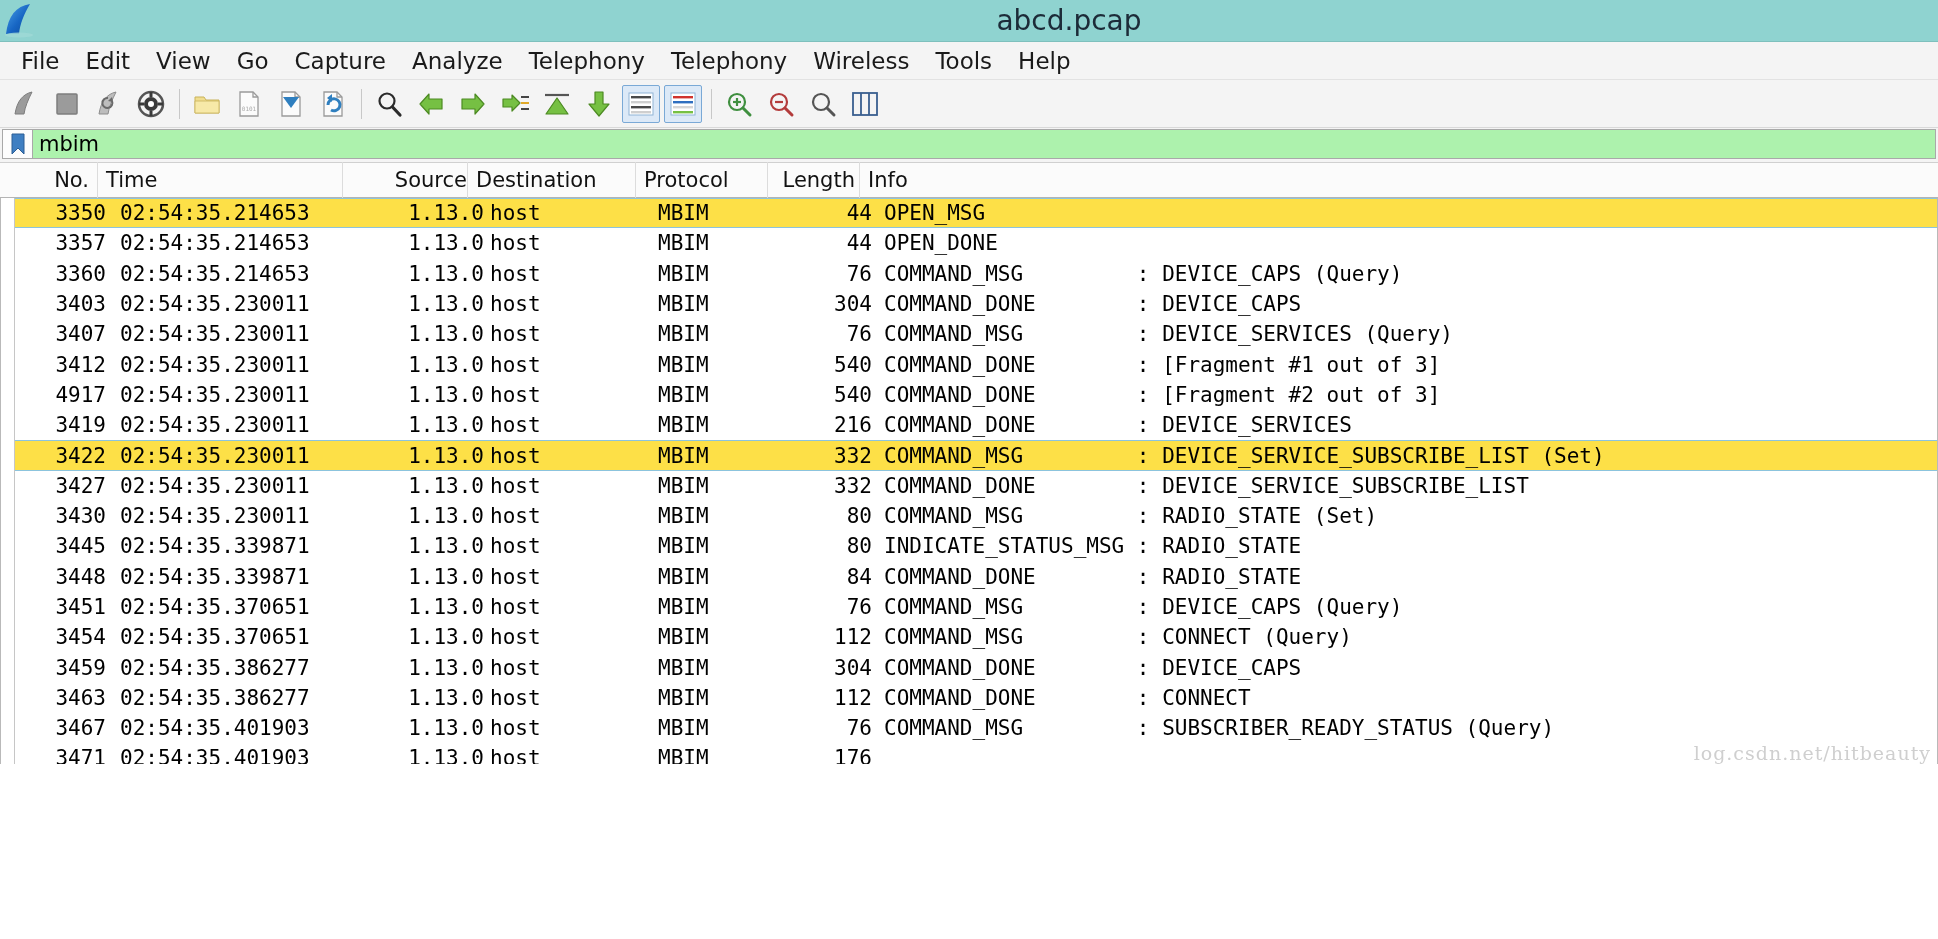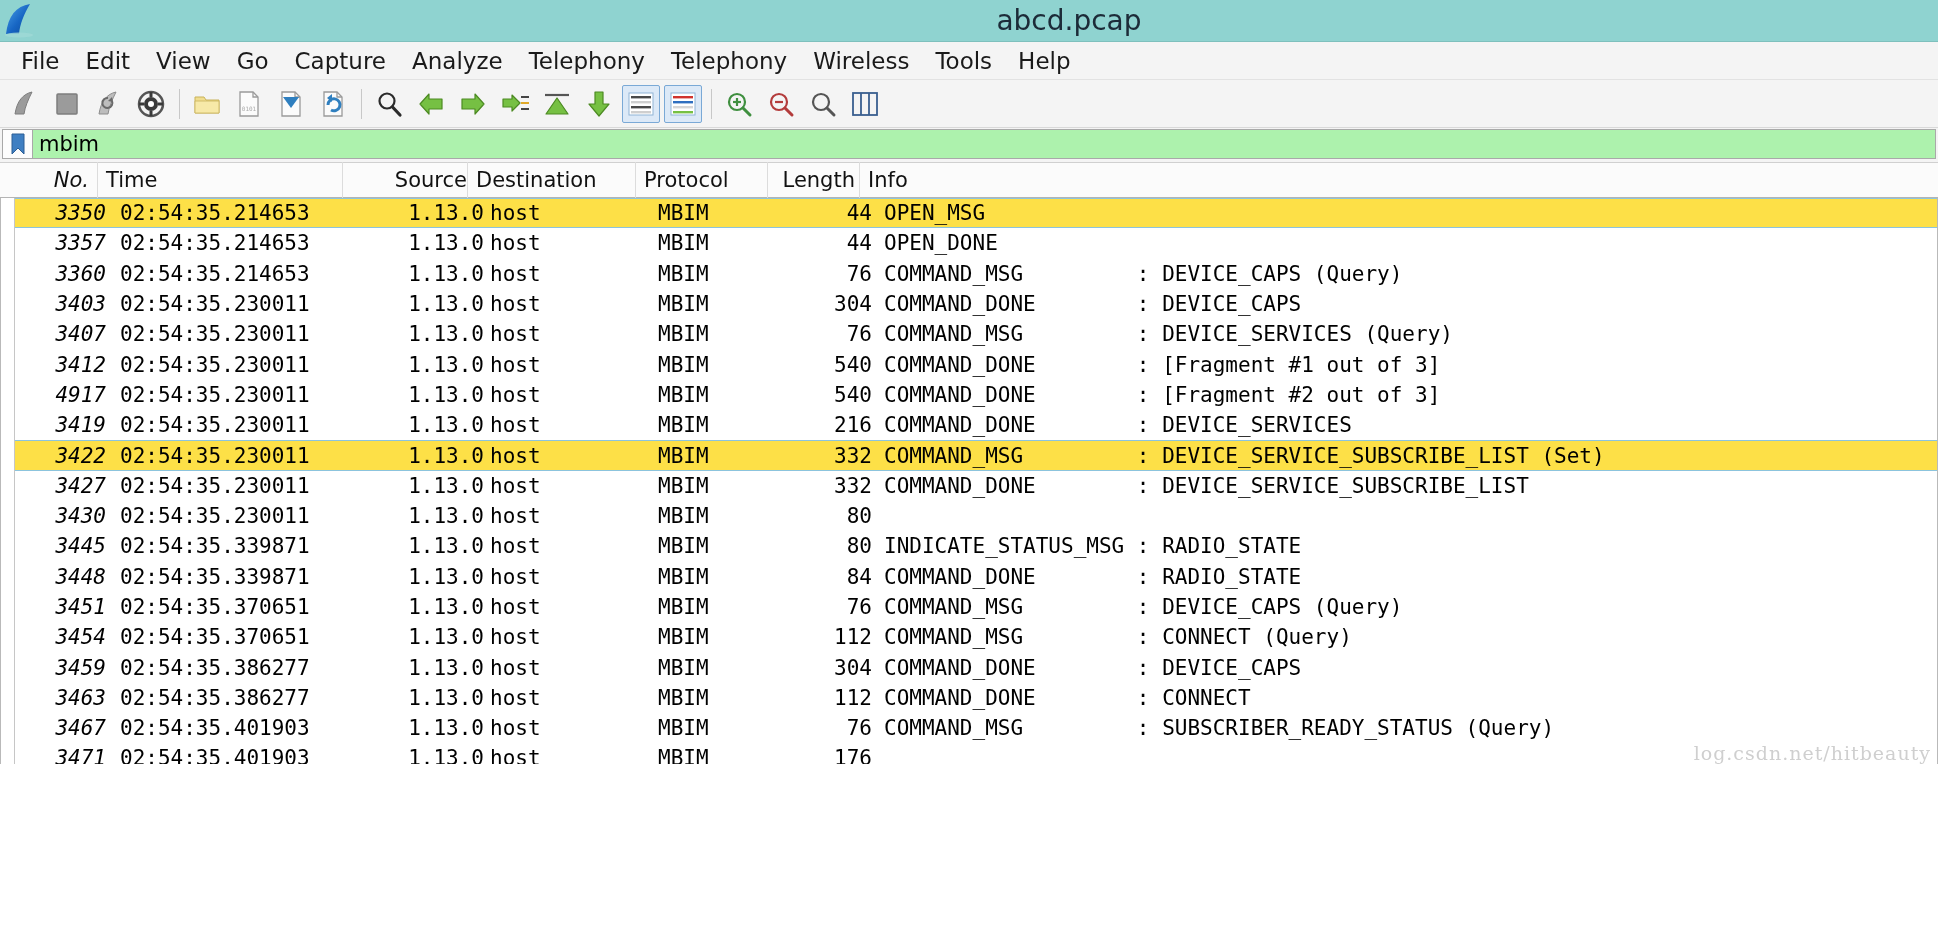--- a/index.html
+++ b/index.html
@@ -165,21 +165,21 @@
     color: #000;
     white-space: nowrap;
     padding-left: 15px;
   }
   .prow.selected {
     background: #fde047;
     border-top: 1px solid #8cc4dd;
     border-bottom: 1px solid #8cc4dd;
     height: 30.3px;
   }
-  .c-no       { width: 98px;  text-align: right; padding-right: 8px; flex: 0 0 auto; font-style: italic; }
+  .c-no       { width: 98px;  text-align: right; padding-right: 8px; flex: 0 0 auto; }
   .c-time     { width: 245px; text-align: left;  padding-left: 6px; flex: 0 0 auto; }
   .c-src      { width: 125px; text-align: right;  padding-left: 6px; flex: 0 0 auto; }
   .c-dst      { width: 168px; text-align: left;  padding-left: 6px; flex: 0 0 auto; }
   .c-proto    { width: 132px; text-align: left;  padding-left: 6px; flex: 0 0 auto; }
   .c-len      { width: 92px;  text-align: right; padding-right: 4px; flex: 0 0 auto; }
   .c-info     { flex: 1 1 auto; text-align: left; padding-left: 8px; overflow: hidden; }
 
   
   #watermark {
     position: absolute;
@@ -508,20 +508,21 @@
         <div class="c-len">332</div>
         <div class="c-info">COMMAND_DONE&nbsp;&nbsp;&nbsp;&nbsp;&nbsp;&nbsp;&nbsp;&nbsp;: DEVICE_SERVICE_SUBSCRIBE_LIST</div>
       </div>
       <div class="prow">
         <div class="c-no">3430</div>
         <div class="c-time">02:54:35.230011</div>
         <div class="c-src">1.13.0</div>
         <div class="c-dst">host</div>
         <div class="c-proto">MBIM</div>
         <div class="c-len">80</div>
+        <div class="c-info">COMMAND_MSG&nbsp;&nbsp;&nbsp;&nbsp;&nbsp;&nbsp;&nbsp;&nbsp;&nbsp;: RADIO_STATE (Set)</div>
       </div>
       <div class="prow">
         <div class="c-no">3445</div>
         <div class="c-time">02:54:35.339871</div>
         <div class="c-src">1.13.0</div>
         <div class="c-dst">host</div>
         <div class="c-proto">MBIM</div>
         <div class="c-len">80</div>
         <div class="c-info">INDICATE_STATUS_MSG&nbsp;: RADIO_STATE</div>
       </div>

